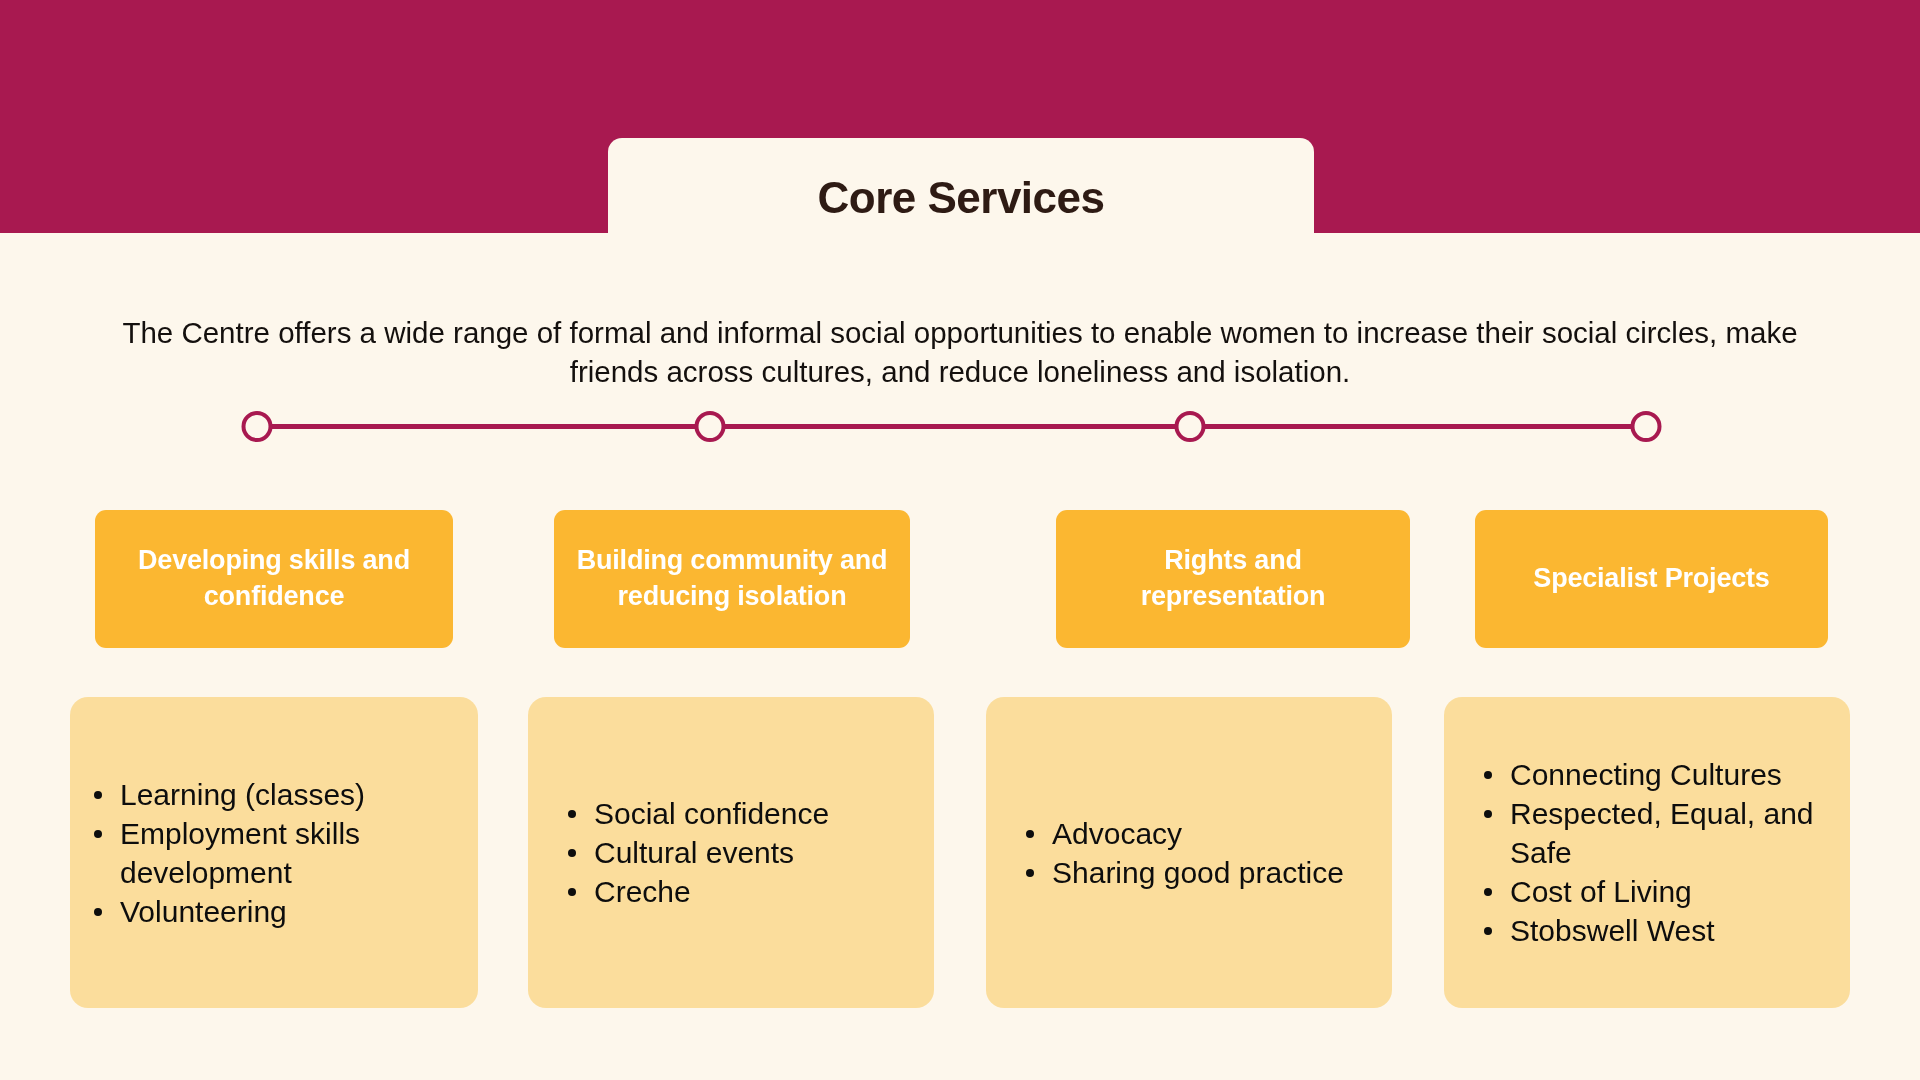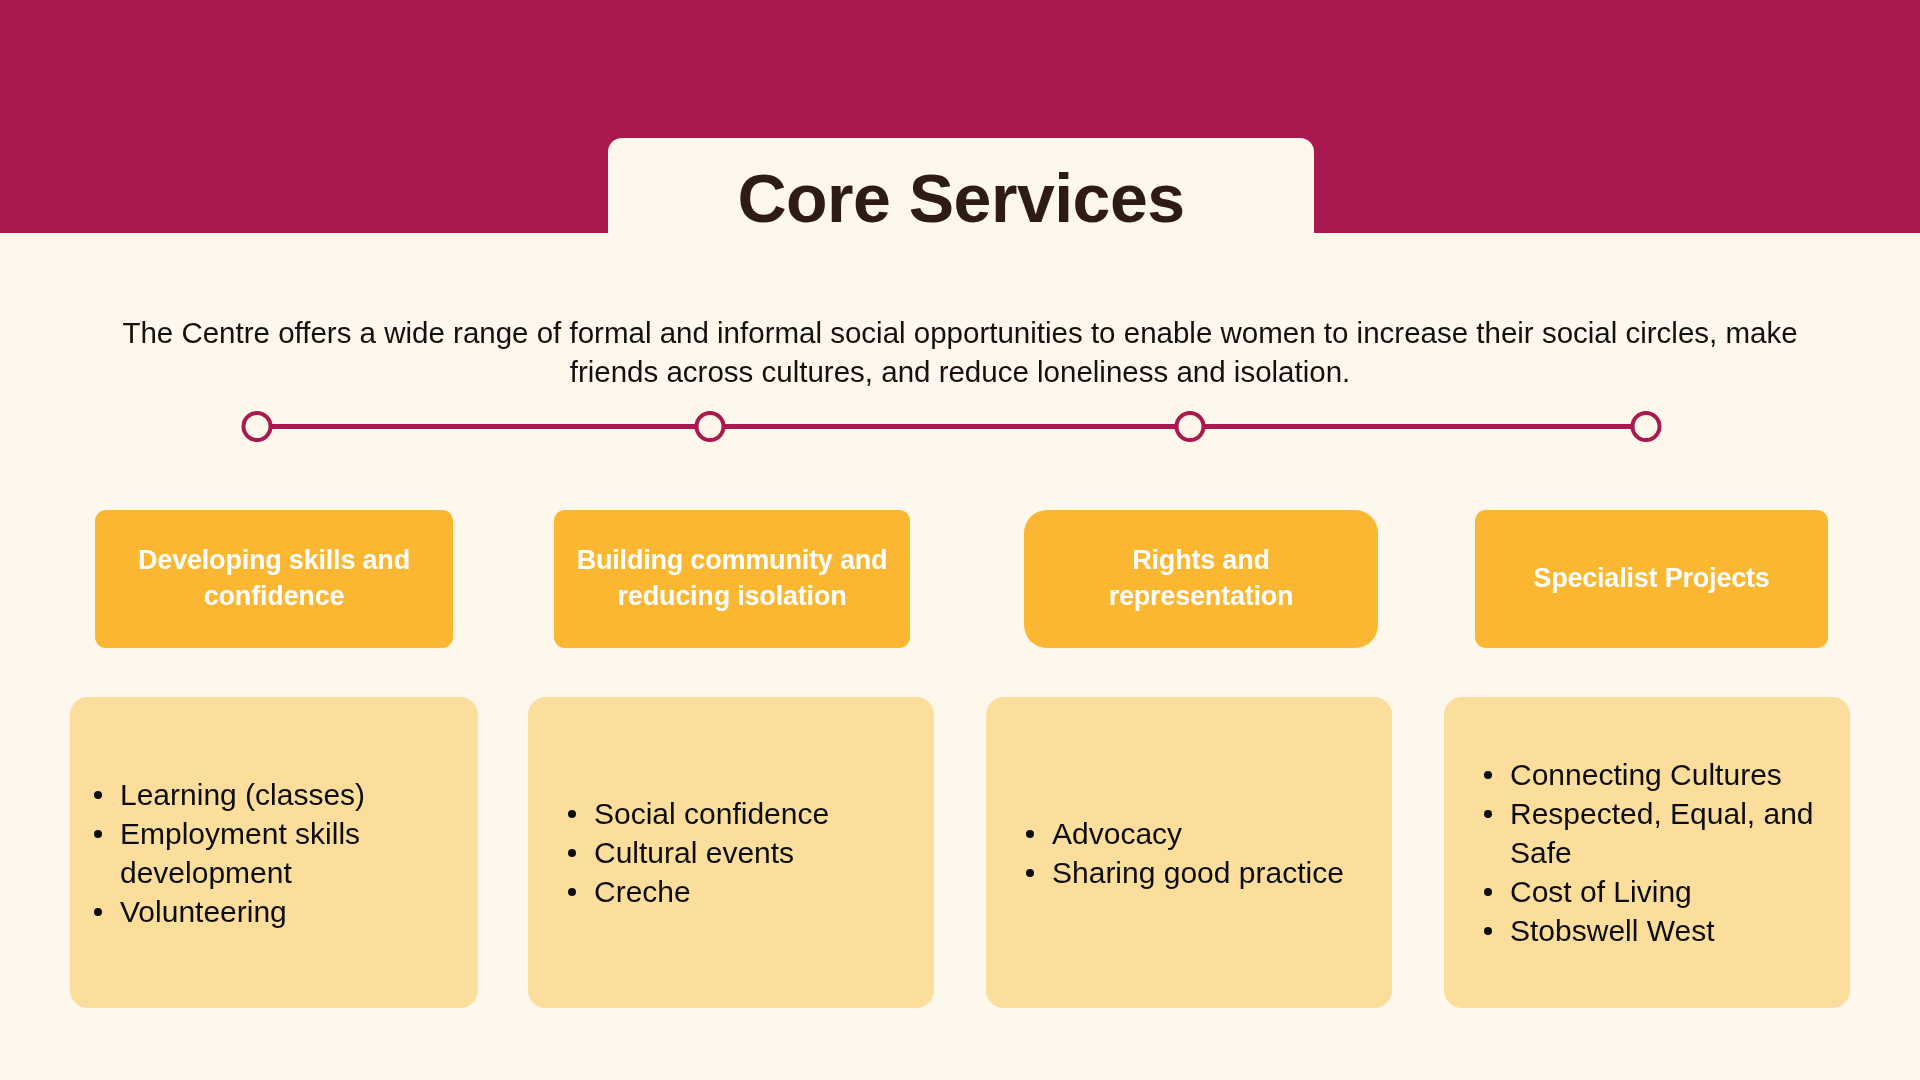--- a/index.html
+++ b/index.html
@@ -34,21 +34,21 @@
     height: 120px;
     background: #FDF7EC;
     border-radius: 14px 14px 0 0;
     display: flex;
     align-items: center;
     justify-content: center;
     z-index: 3;
   }
 
   #page-title {
-    font-size: 68px;
+    font-size: 44px;
     font-weight: bold;
     color: #2E1B14;
     letter-spacing: -0.5px;
     line-height: 1;
   }
 
   
   #intro-wrap {
     position: absolute;
     left: 50%;
@@ -196,21 +196,21 @@
     <div class="header-card" style="left: 554px; top: 470px; width: 356px; height: 138px;">
       <span class="header-card-label">Building community and reducing isolation</span>
     </div>
     <div class="list-card" style="left: 528px; top: 657px; width: 406px; height: 311px;">
       <ul class="bullet-list">
         <li class="bullet-item">Social confidence</li>
         <li class="bullet-item">Cultural events</li>
         <li class="bullet-item">Creche</li>
       </ul>
     </div>
-    <div class="header-card" style="left: 1024px; top: 470px; width: 354px; height: 138px; border-radius: 23px;">
+    <div class="header-card" style="left: 1056px; top: 470px; width: 354px; height: 138px;">
       <span class="header-card-label">Rights and representation</span>
     </div>
     <div class="list-card" style="left: 986px; top: 657px; width: 406px; height: 311px;">
       <ul class="bullet-list">
         <li class="bullet-item">Advocacy</li>
         <li class="bullet-item">Sharing good practice</li>
       </ul>
     </div>
     <div class="header-card" style="left: 1475px; top: 470px; width: 353px; height: 138px;">
       <span class="header-card-label">Specialist Projects</span>

